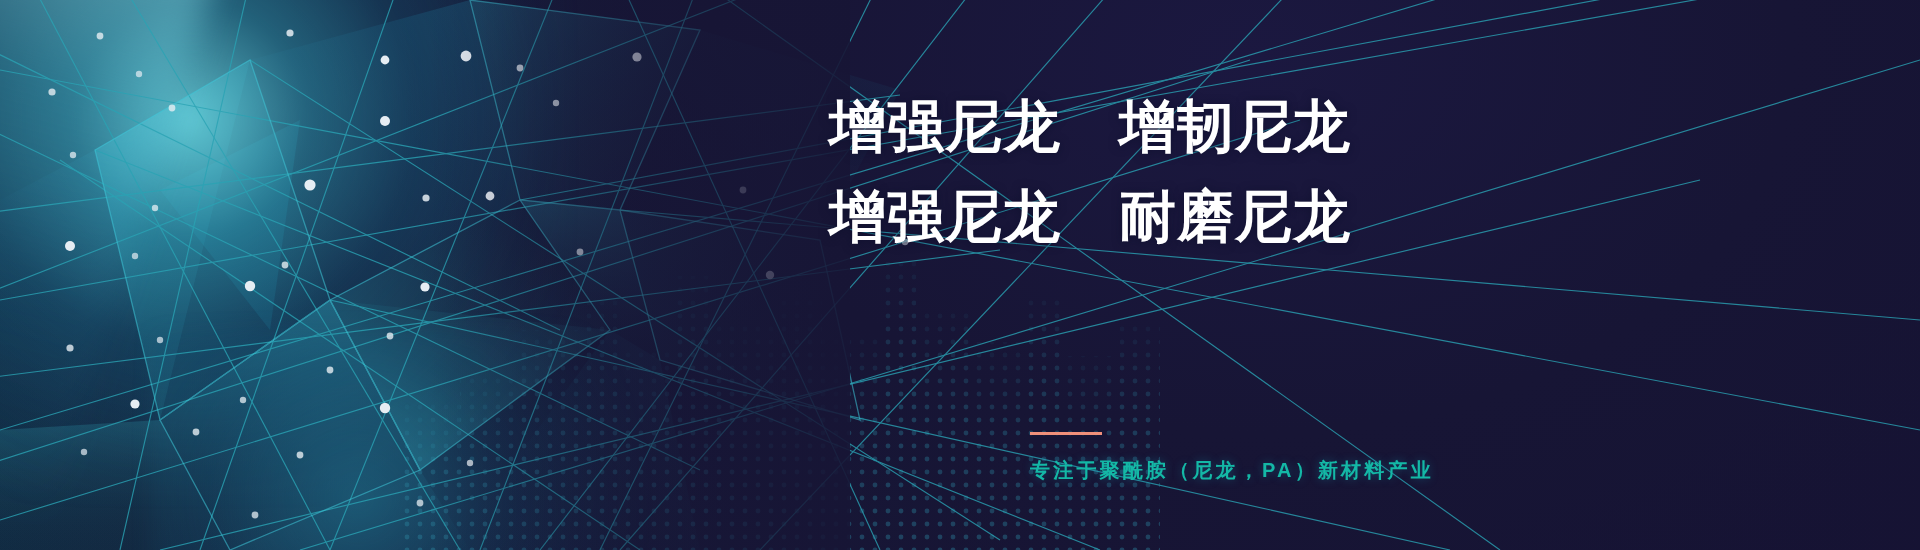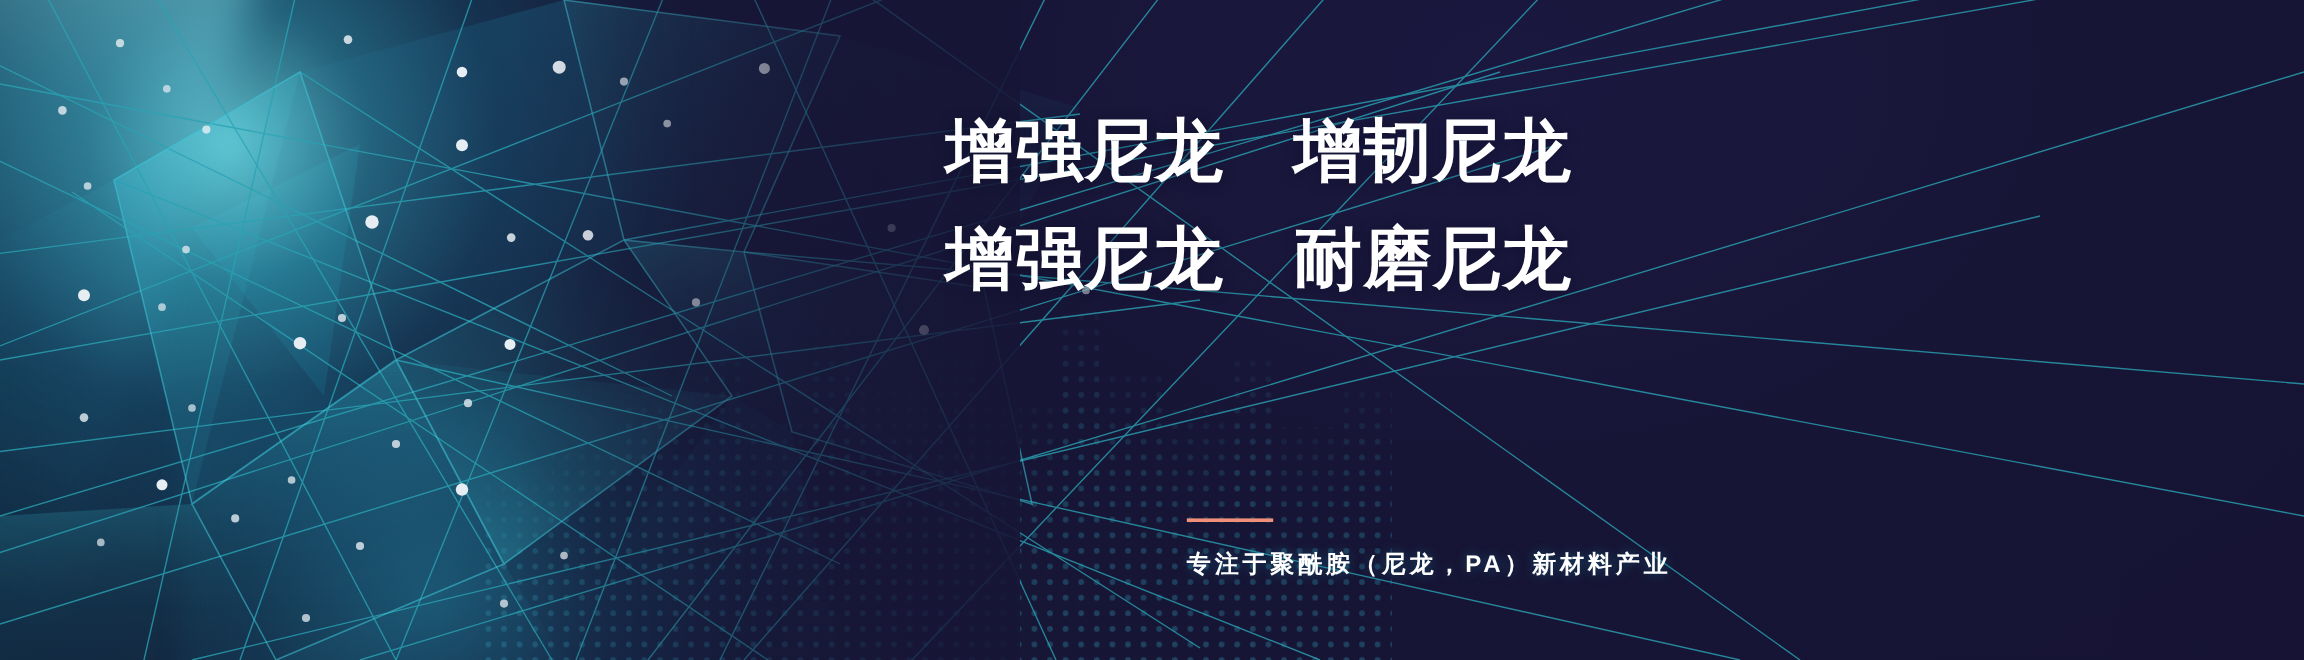--- a/index.html
+++ b/index.html
@@ -46,21 +46,21 @@
   .glow-fade{
     position:absolute;left:430px;top:0;width:420px;height:550px;
     background:linear-gradient(90deg, rgba(23,21,53,0) 0%, rgba(23,21,53,.55) 55%, rgba(23,21,53,.92) 100%);
     pointer-events:none;
   }
   .poly-svg,.net-svg,.dots-svg{
     position:absolute;inset:0;width:1920px;height:550px;pointer-events:none;
   }
   
   .content{
-    position:absolute;left:649px;top:0;width:800px;height:441px;
+    position:absolute;left:690px;top:0;width:800px;height:441px;
   }
   .headline{
     position:absolute;left:0;right:0;
     text-align:center;
     color:#ffffff;
     font-weight:700;
     font-size:57px;
     line-height:1;
     letter-spacing:1px;
     white-space:pre;
@@ -70,21 +70,21 @@
   .headline.l2{top:188px;}
   .tagwrap{
     position:absolute;left:340px;top:432px;
   }
   .tag-rule{
     width:72px;height:3px;
     background:#f0907a;
     margin-bottom:22px;
   }
   .tagline{
-    color:#ffffff;
+    color:#14b8a6;
     font-size:20px;
     font-weight:700;
     letter-spacing:3.2px;
     white-space:nowrap;
     text-shadow:0 0 10px rgba(20,170,200,.35);
   }
 </style>
 </head>
 <body>
 

